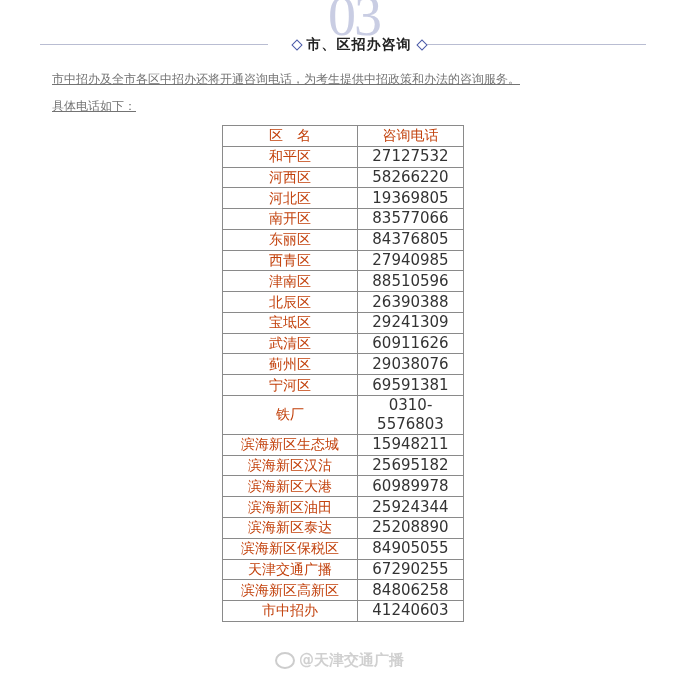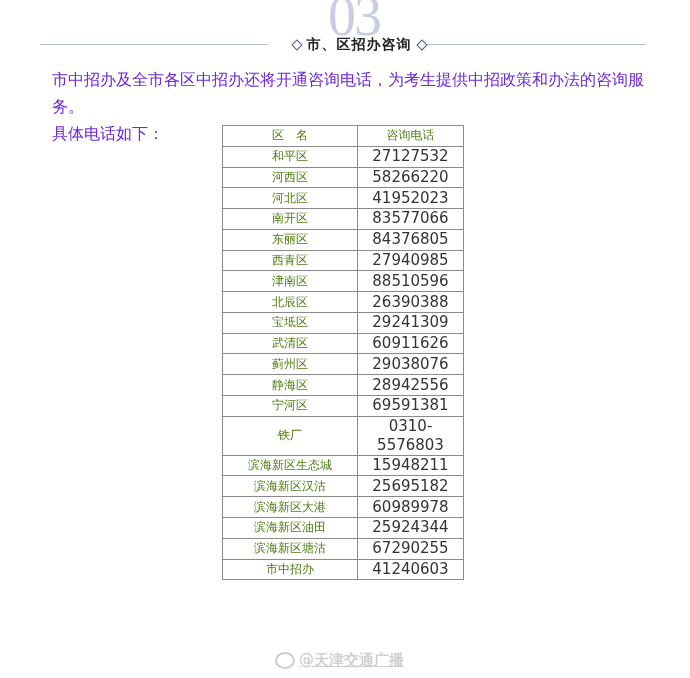--- a/index.html
+++ b/index.html
@@ -17,39 +17,39 @@
     display: flex; align-items: center; justify-content: center; gap: 6px;
   }
   .diamond {
     width: 6px; height: 6px; border: 1.5px solid #4a5aa8; transform: rotate(45deg); background: #fff;
   }
   .section-title .txt {
     font-family: "DejaVu Serif", "Liberation Serif", serif; font-weight: bold; font-size: 14px; color: #222; letter-spacing: 1px;
   }
   .para {
     position: absolute; left: 52px; top: 66px; width: 600px;
-    font-size: 16px; line-height: 27px; color: #6d28d9;
+    font-size: 12px; line-height: 27px; color: #737373;
     font-family: "DejaVu Serif", "Liberation Serif", serif;
+    text-decoration: underline;
   }
   .table-wrap { position: absolute; left: 222px; top: 125px; width: 241px; }
   table { border-collapse: collapse; width: 241px; table-layout: fixed; font-family: "DejaVu Sans", "Liberation Sans", sans-serif; }
   td, th {
-    height: 19.77px; padding: 0; text-align: center; font-size: 12px; color: #4d7c0f; font-weight: normal;
+    height: 19.77px; padding: 0; text-align: center; font-size: 14px; color: #c2410c; font-weight: normal;
     border: 1px solid #8a8a8a; line-height: 19px;
   }
   td.phone { color: #333; font-size: 15px; }
   col.c1 { width: 135px; }
   col.c2 { width: 106px; }
   tr.thick td { border-top: 1.5px solid #333; }
   .watermark {
     position: absolute; left: 275px; top: 649px; height: 22px;
     display: flex; align-items: center; gap: 4px; color: rgba(200,200,200,0.85);
     font-family: "DejaVu Sans", "Liberation Sans", sans-serif; font-size: 15px; font-weight: bold;
     text-shadow: 0 0 1px #fff;
-    text-decoration: underline;
   }
   .wb-icon {
     width: 16px; height: 13px; border: 2px solid rgba(200,200,200,0.9); border-radius: 50%;
   }
 </style>
 </head>
 <body>
 
 <div class="big-num">03</div>
 <div class="rule left"></div>
@@ -79,21 +79,21 @@
     <tr>
           <td>和平区</td>
           <td class="phone">27127532</td>
         </tr>
         <tr>
           <td>河西区</td>
           <td class="phone">58266220</td>
         </tr>
         <tr>
           <td>河北区</td>
-          <td class="phone">41952023</td>
+          <td class="phone">19369805</td>
         </tr>
         <tr>
           <td>南开区</td>
           <td class="phone">83577066</td>
         </tr>
         <tr>
           <td>东丽区</td>
           <td class="phone">84376805</td>
         </tr>
         <tr class="thick">
@@ -114,24 +114,20 @@
         </tr>
         <tr class="thick">
           <td>武清区</td>
           <td class="phone">60911626</td>
         </tr>
         <tr>
           <td>蓟州区</td>
           <td class="phone">29038076</td>
         </tr>
         <tr>
-          <td>静海区</td>
-          <td class="phone">28942556</td>
-        </tr>
-        <tr>
           <td>宁河区</td>
           <td class="phone">69591381</td>
         </tr>
         <tr class="thick">
           <td>铁厂</td>
           <td class="phone">0310-5576803</td>
         </tr>
         <tr class="thick">
           <td>滨海新区生态城</td>
           <td class="phone">15948211</td>
@@ -142,22 +138,34 @@
         </tr>
         <tr>
           <td>滨海新区大港</td>
           <td class="phone">60989978</td>
         </tr>
         <tr>
           <td>滨海新区油田</td>
           <td class="phone">25924344</td>
         </tr>
         <tr>
-          <td>滨海新区塘沽</td>
+          <td>滨海新区泰达</td>
+          <td class="phone">25208890</td>
+        </tr>
+        <tr>
+          <td>滨海新区保税区</td>
+          <td class="phone">84905055</td>
+        </tr>
+        <tr>
+          <td>天津交通广播</td>
           <td class="phone">67290255</td>
+        </tr>
+        <tr>
+          <td>滨海新区高新区</td>
+          <td class="phone">84806258</td>
         </tr>
         <tr>
           <td>市中招办</td>
           <td class="phone">41240603</td>
         </tr>
       </tbody>
   </table>
 </div>
 
 <div class="watermark">

